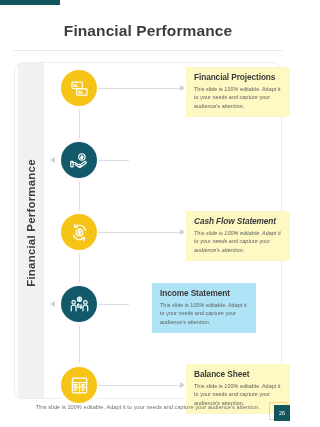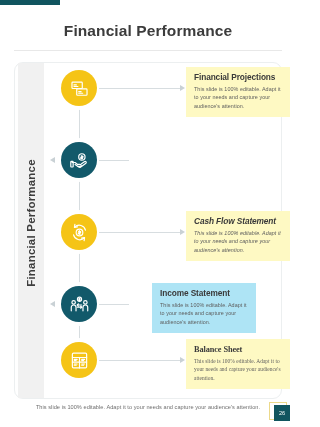--- a/index.html
+++ b/index.html
@@ -282,21 +282,21 @@
     </span>
   </div>
   <div class="connector" style="left:99px; width:30px;"></div>
   <div class="arrow-head left" style="left:50px;"></div>
   <div class="textbox blue" style="left:135px; top:-3px;margin-left:17px;">
     <div class="tb-title">Income Statement</div>
     <div class="tb-body">This slide is 100% editable. Adapt it to your needs and capture your audience's attention.</div>
   </div>
 </div>
 
-<div class="row" style="top:342px;font-family:Liberation Serif, serif;">
+<div class="row" style="top:367px;">
   <div class="node yellow" style="left:61px; top:0;">
     <span>
       <svg width="19" height="19" viewBox="0 0 24 24" fill="none" stroke="#ffffff" stroke-width="1.5" stroke-linecap="round" stroke-linejoin="round">
         <rect x="3" y="2.6" width="18" height="18.8" rx="1.4"></rect>
         <path d="M3 8.2h18M3 14h18M12 8.2v13.2"></path>
         <path d="M5.4 10.6h3.6M5.4 12.2h2.4"></path>
         <path d="M14.8 10.6h3.6M14.8 12.2h2.4"></path>
         <path d="M5.4 16.4h3.6M5.4 18h2.4"></path>
         <path d="M14.8 16.4h3.6M14.8 18h2.4"></path>
       </svg>

